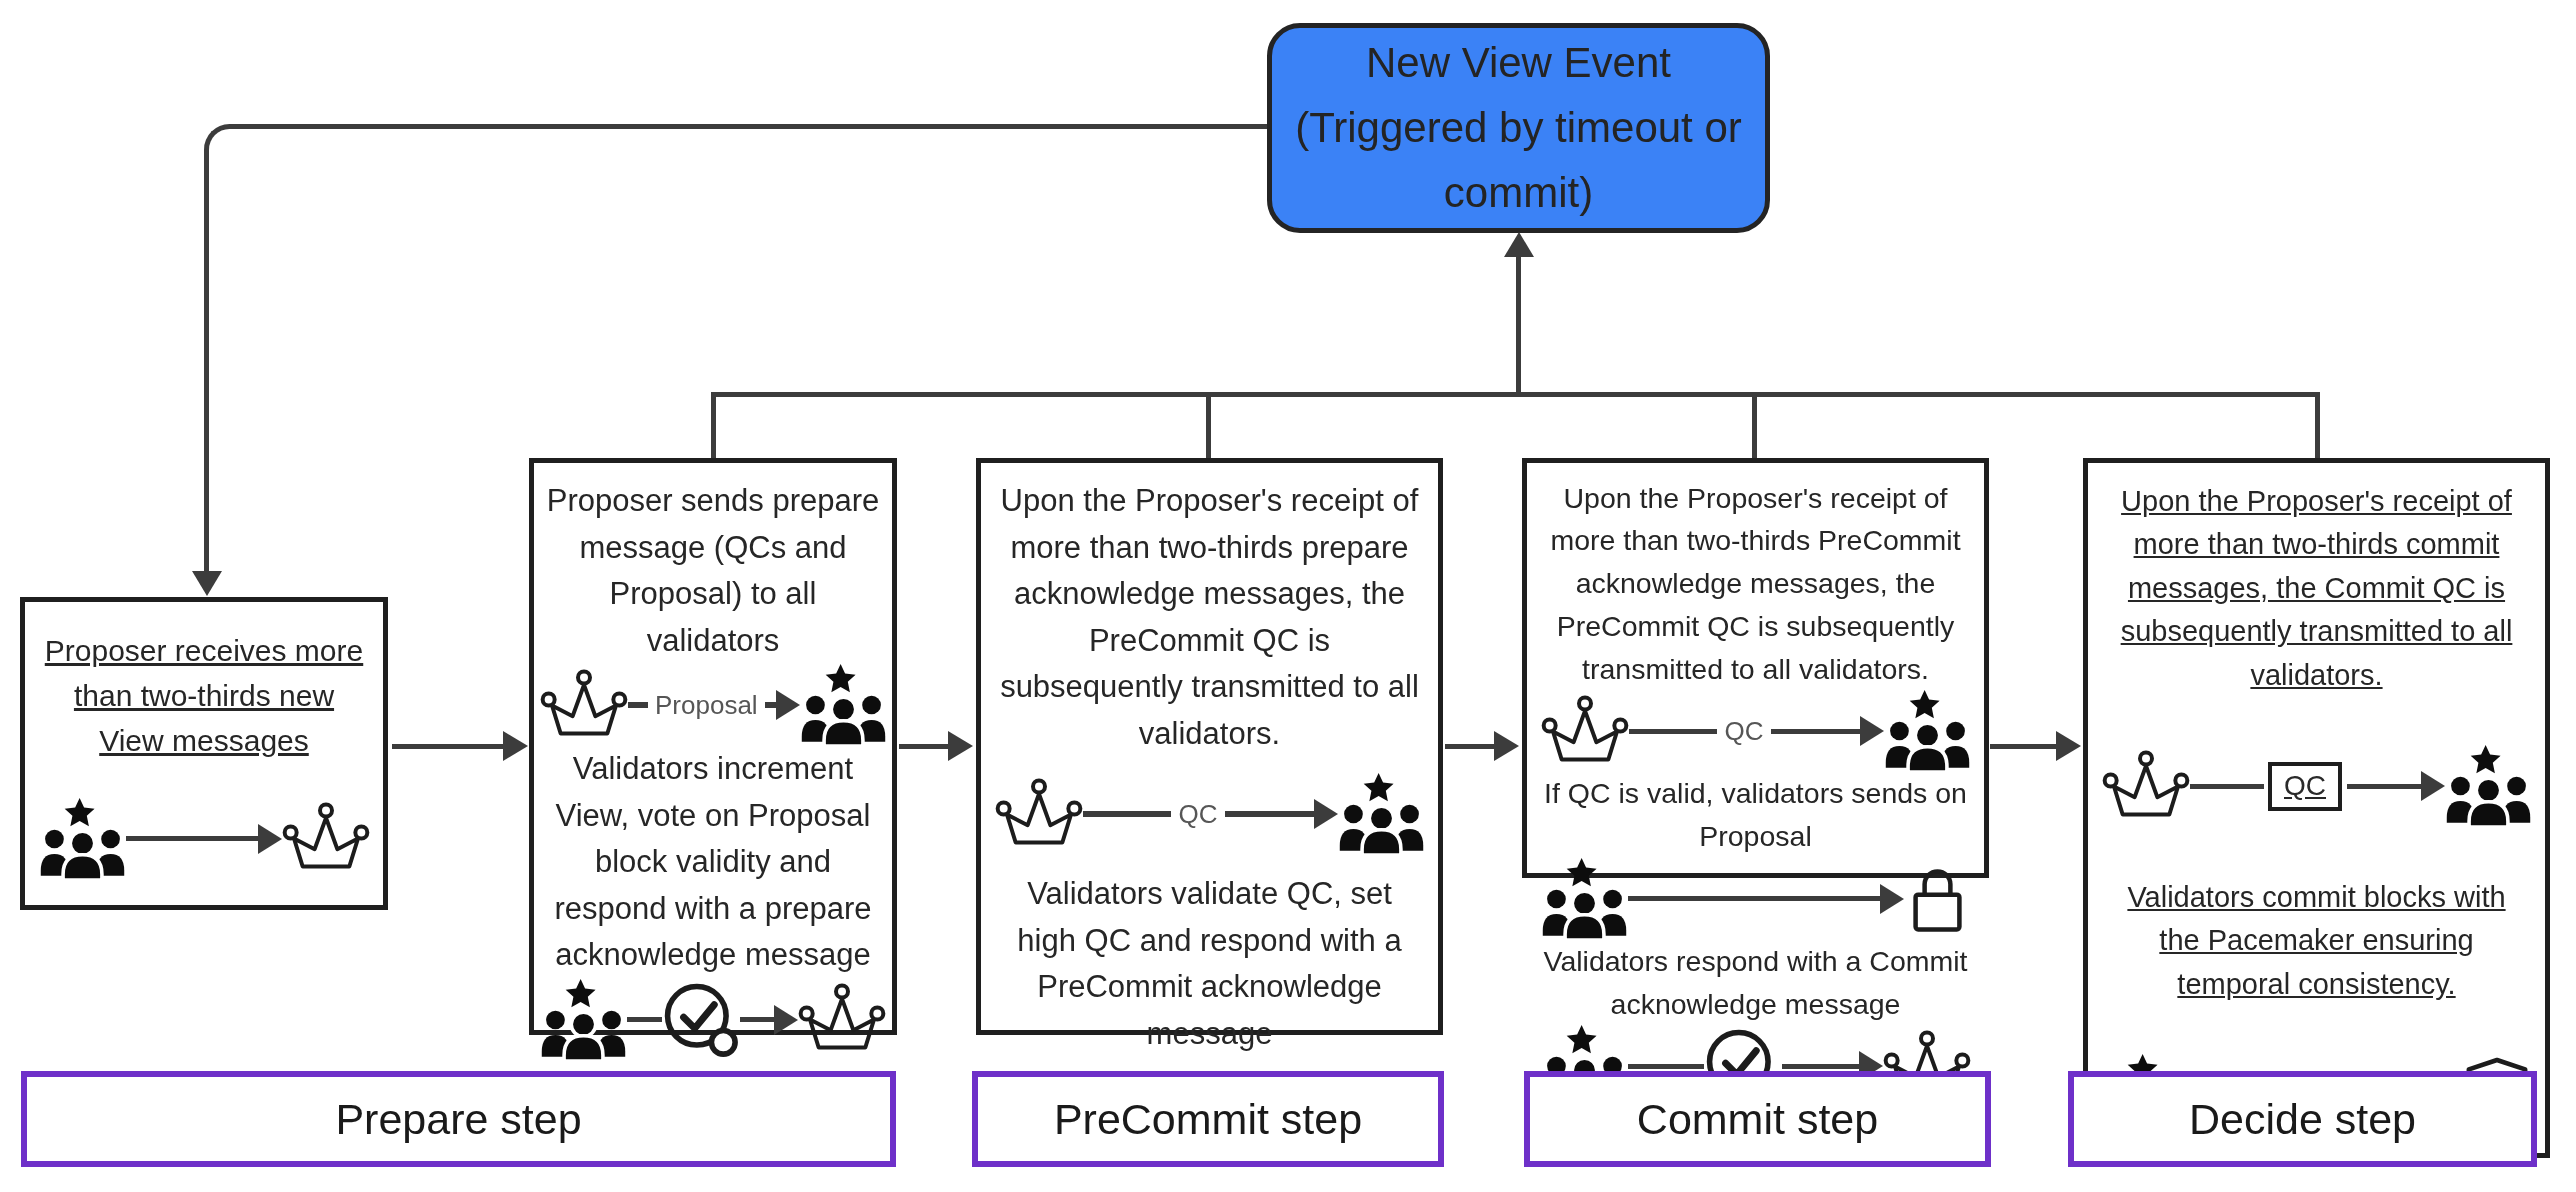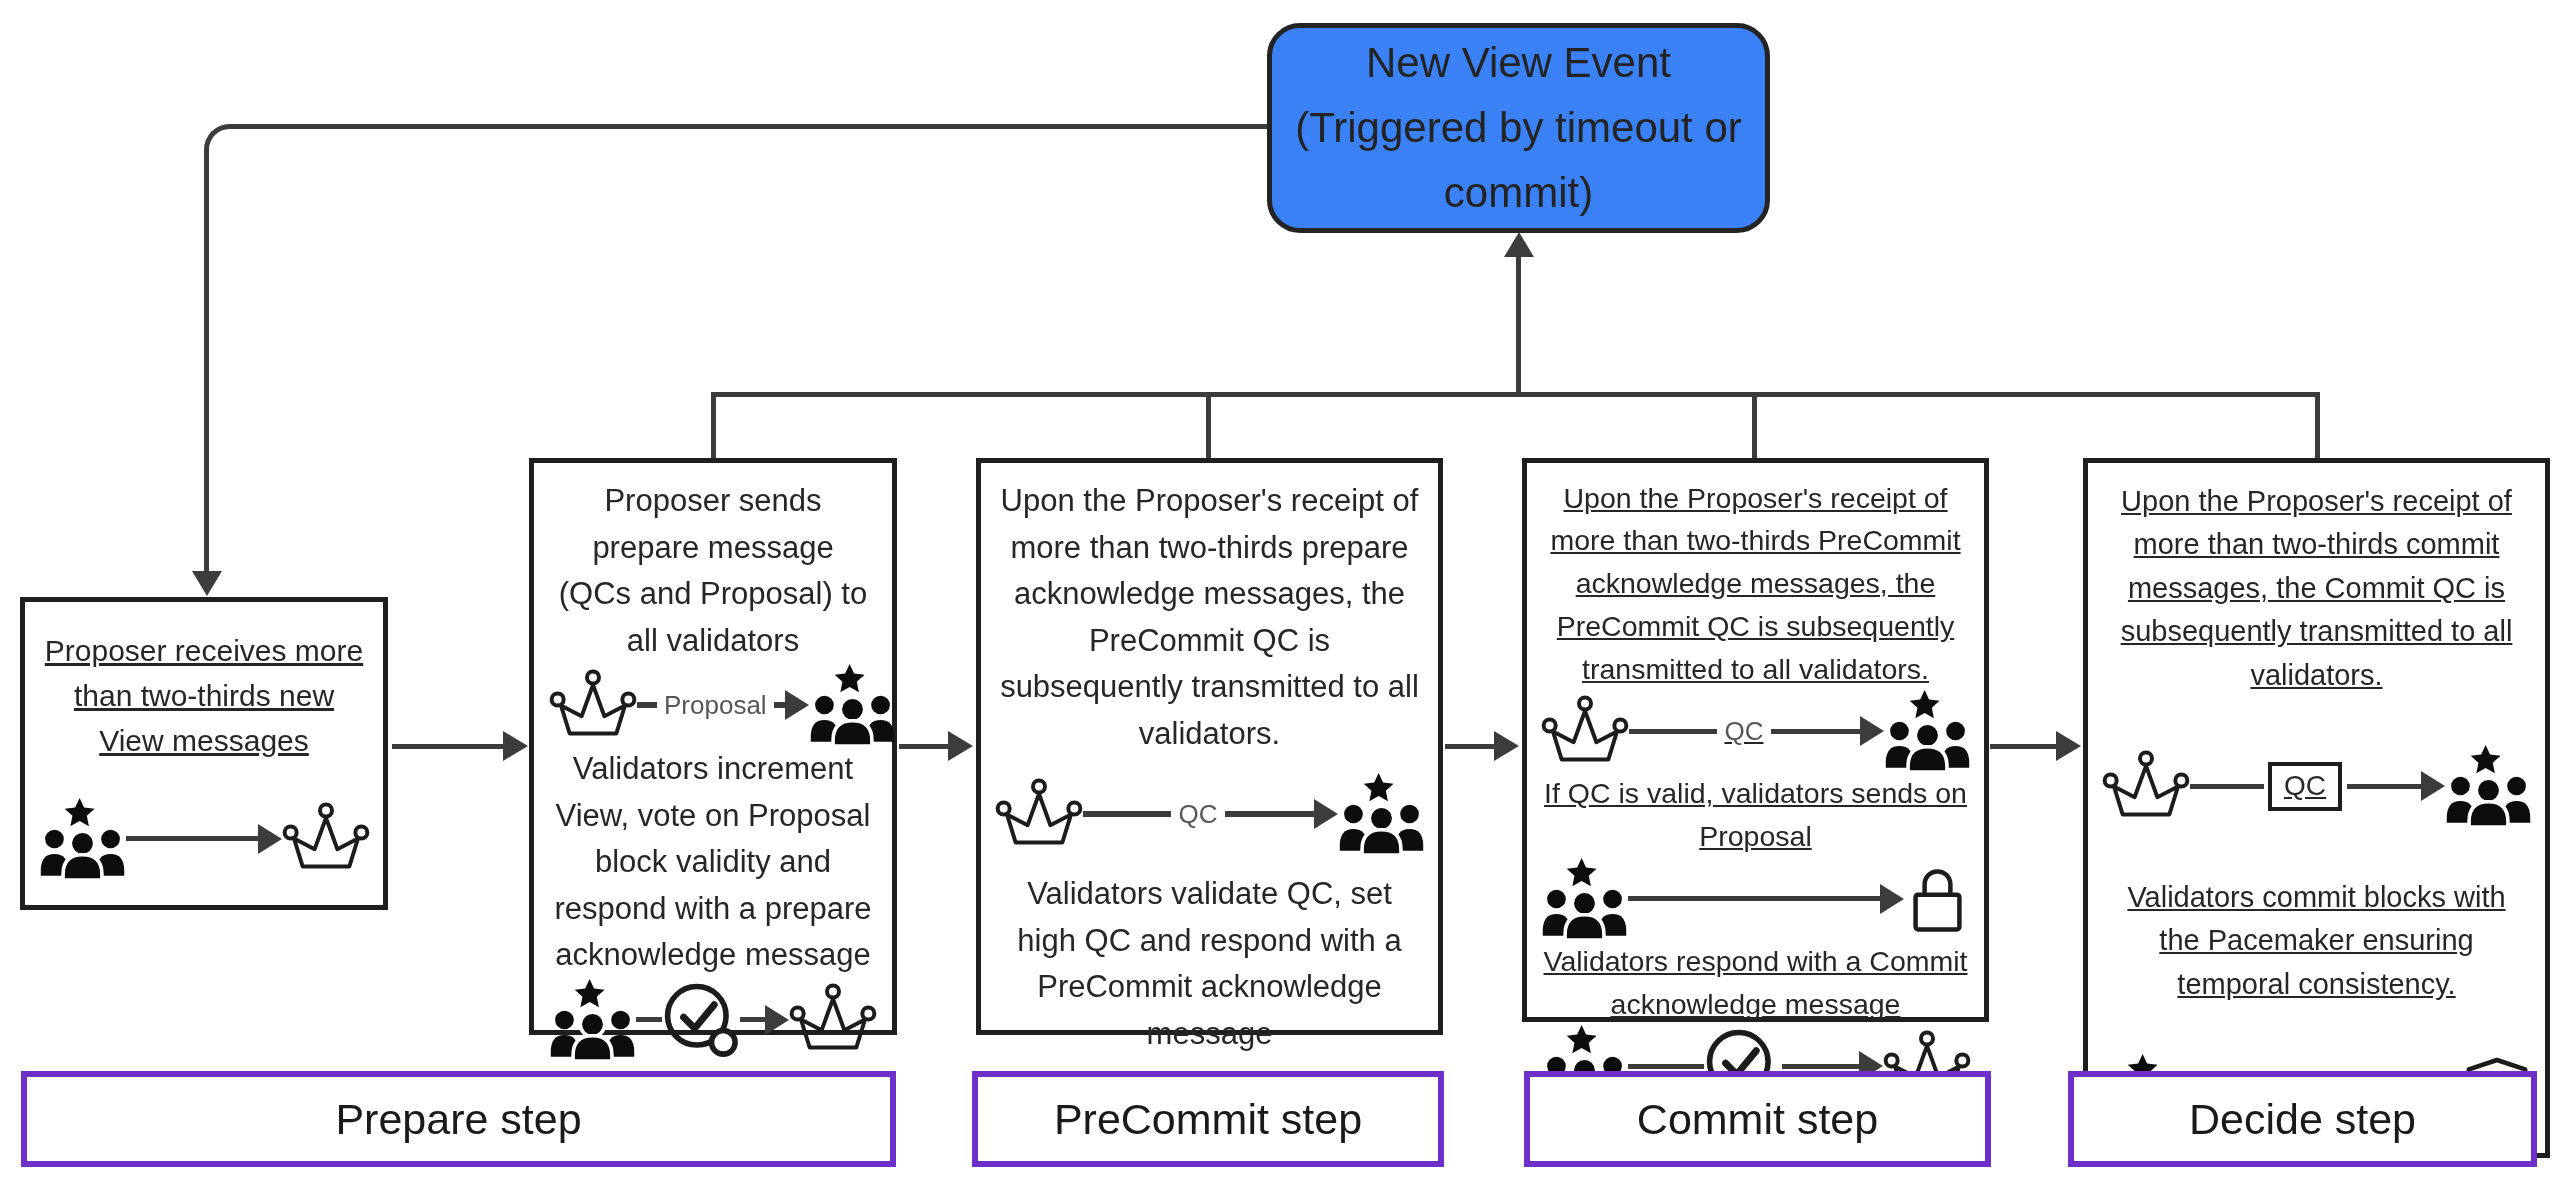--- a/index.html
+++ b/index.html
@@ -31,23 +31,23 @@
   
   .event-box{position:absolute;left:1267px;top:22.5px;width:503px;height:210px;
     border:5.2px solid #242424;border-radius:33px;background:#3b82f6;
     display:flex;align-items:center;justify-content:center;text-align:center;
     font-size:42px;line-height:1.55;color:#242424;padding:7.5px 19.5px;}
   .stepbox{position:absolute;border:5.2px solid var(--stroke);background:#fff;
     display:flex;flex-direction:column;justify-content:space-between;
     padding:18px 10.5px;color:#262626;}
   .btext{text-align:center;line-height:1.5;padding:0 6px;}
   #box1{left:20px;top:597px;width:368px;height:313px;font-size:30px;padding:25.5px 10.5px;text-decoration:underline;}
-  #box2{left:529px;top:458px;width:368px;height:577px;font-size:31px;padding:15px 12px;}
+  #box2{left:529px;top:458px;width:368px;height:577px;font-size:31px;padding:15px 3px;}
   #box3{left:976px;top:458px;width:467px;height:577px;font-size:31px;padding:15px 10.5px;gap:16px;}
-  #box4{left:1522px;top:458px;width:467px;height:564px;font-size:28.5px;padding:13.5px 10.5px;text-decoration:underline;}
+  #box4{left:1522px;top:458px;width:467px;height:420px;font-size:28.5px;padding:13.5px 10.5px;}
   #box5{left:2083px;top:458px;width:467px;height:700px;font-size:29px;padding:16.5px 10.5px;text-decoration:underline;}
 
   
   .irow{display:flex;align-items:center;width:100%;padding:0 3px;}
   .iline{flex:1 1 auto;height:5.2px;background:var(--connector);min-width:10.5px;}
   .iline.short{flex:0 0 19.5px;}
   .ihead{flex:0 0 auto;width:0;height:0;
     border-top:15px solid transparent;border-bottom:15px solid transparent;
     border-left:24px solid var(--connector);}
   .ilabel{flex:0 0 auto;font-size:26px;color:var(--muted);padding:0 7.5px;white-space:nowrap;}

